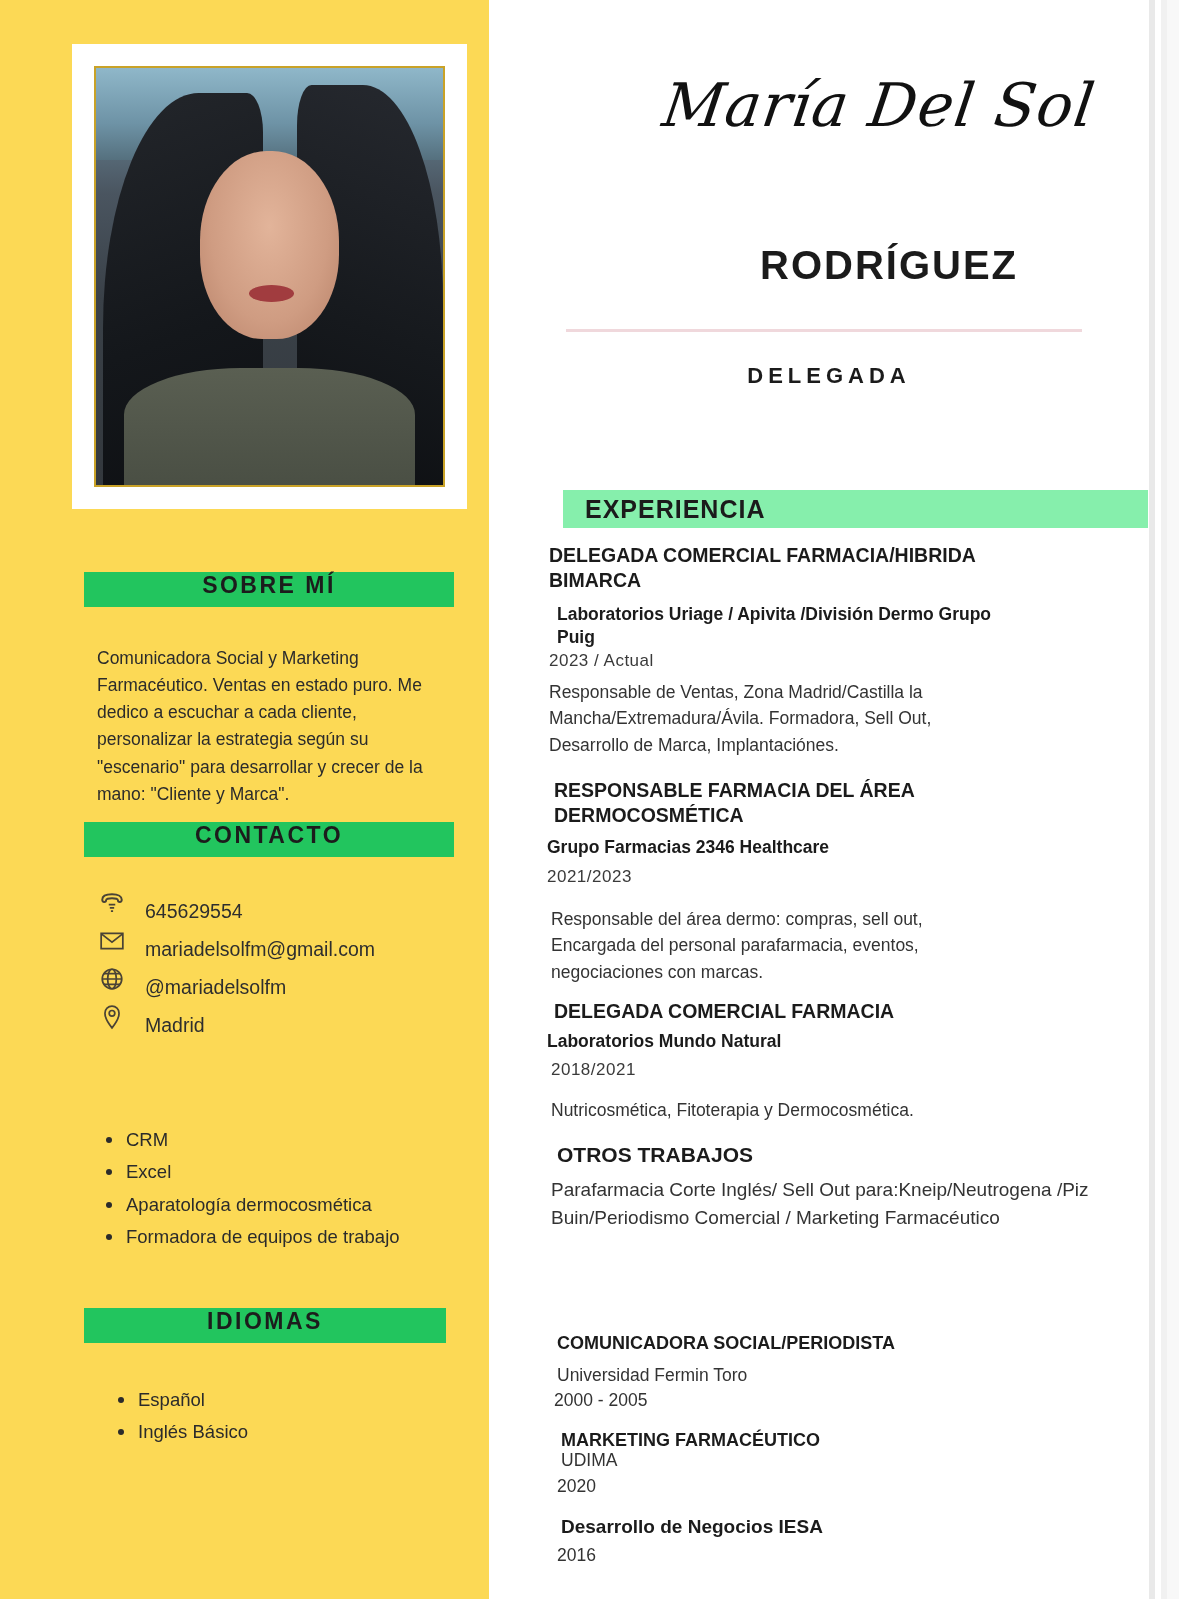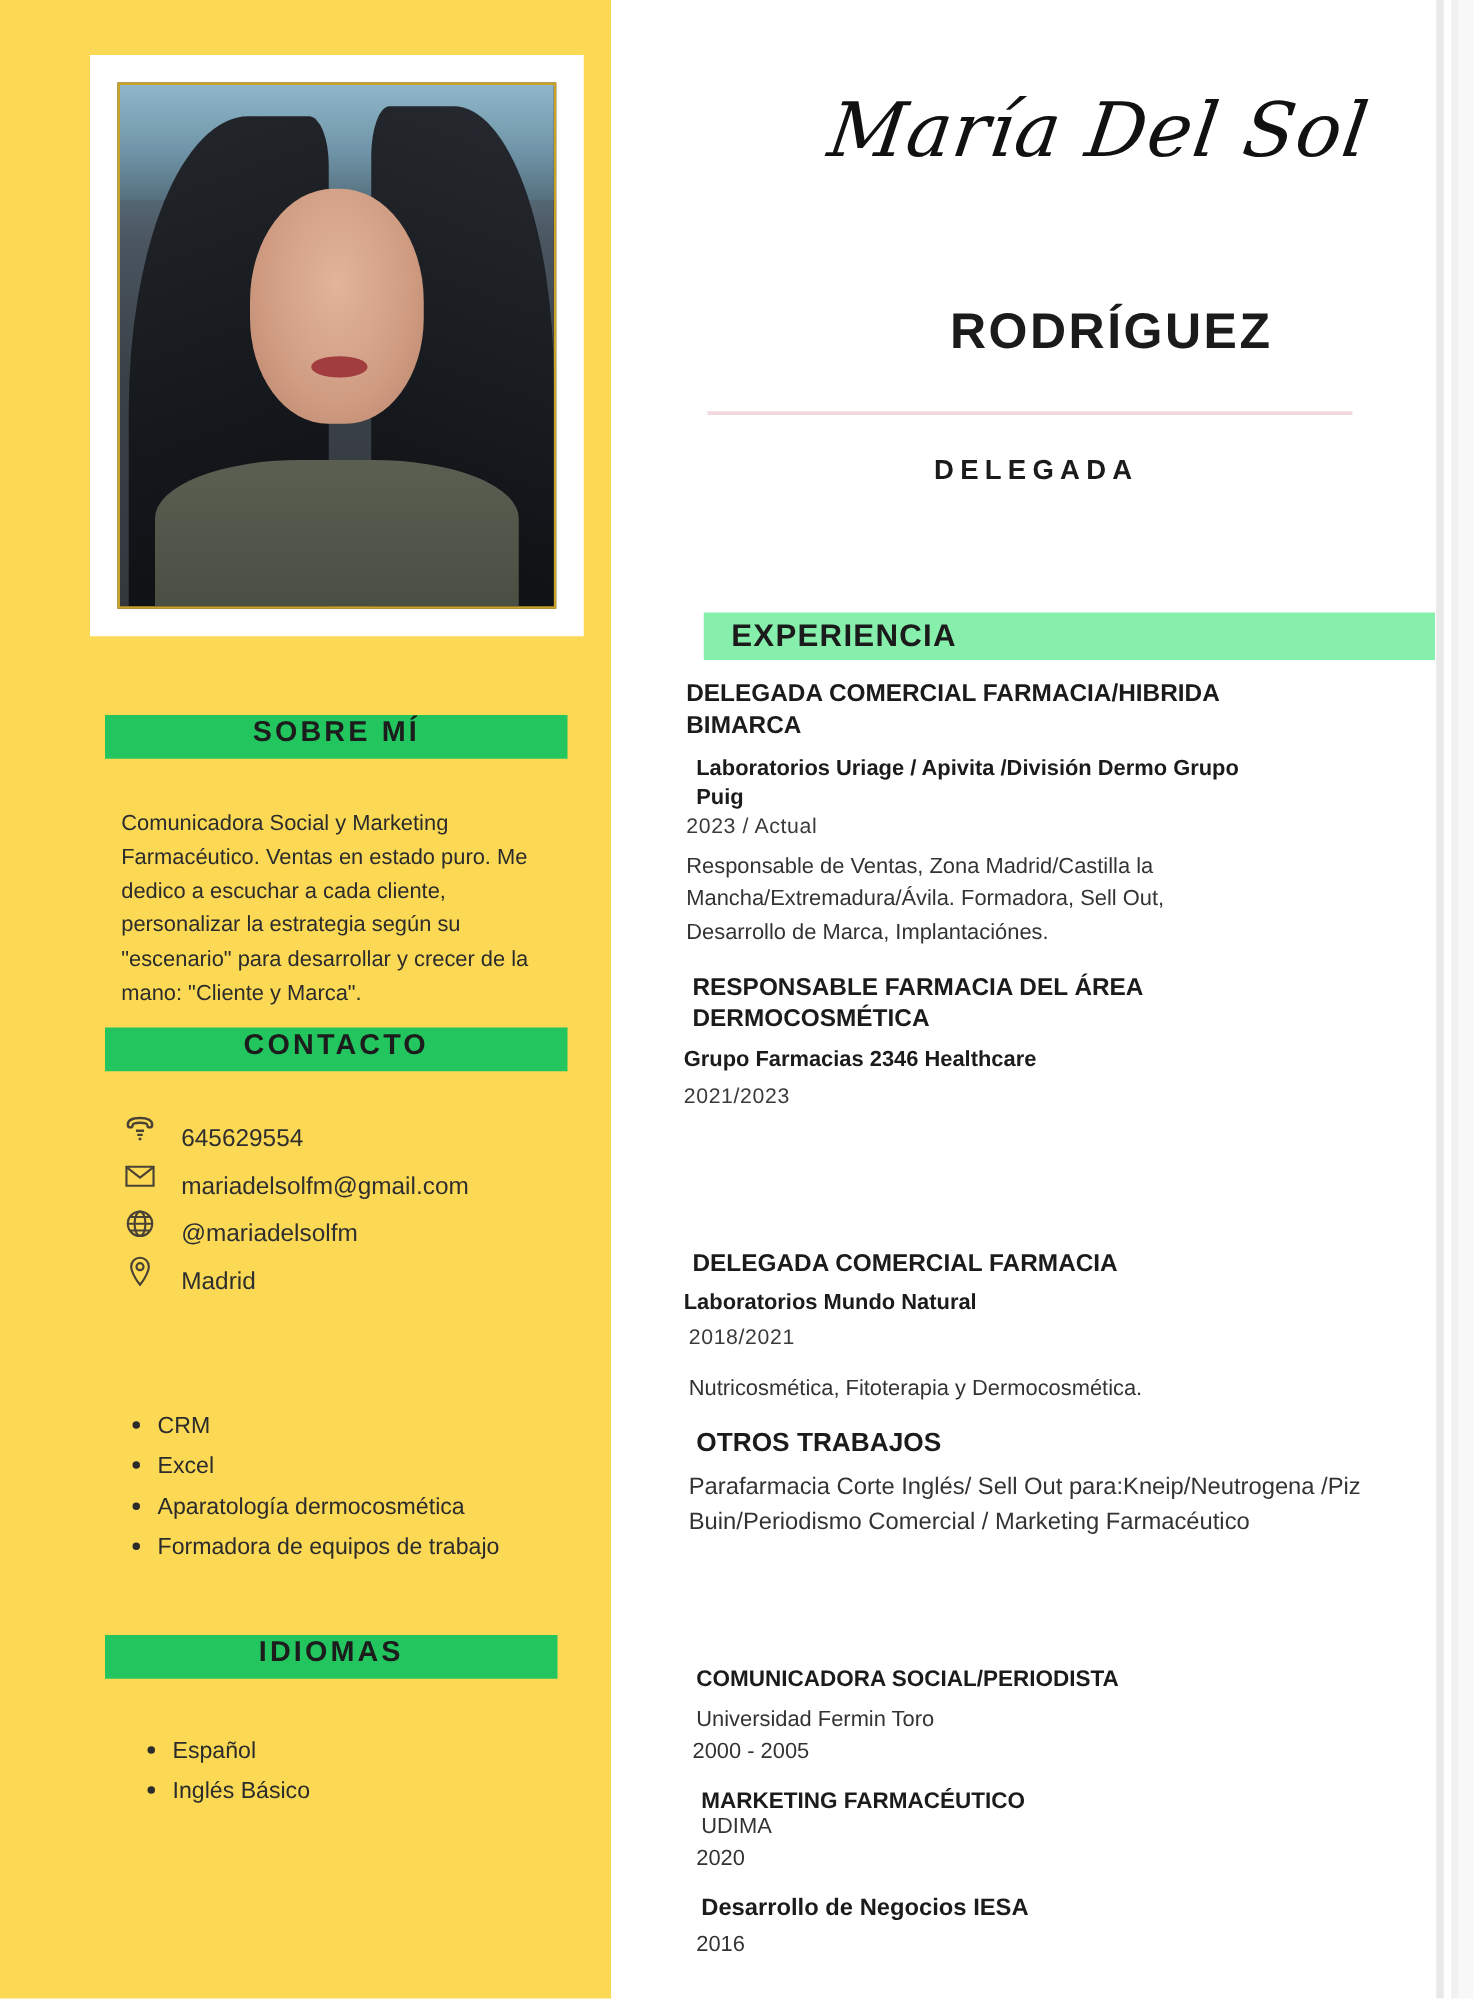--- a/index.html
+++ b/index.html
@@ -341,20 +341,21 @@
     </div>
 
     <div class="job-title" style="left:60px; top:543px; width:470px;">DELEGADA COMERCIAL FARMACIA/HIBRIDA BIMARCA</div>
     <div class="job-org" style="left:68px; top:603px; width:450px;">Laboratorios Uriage / Apivita /División Dermo Grupo Puig</div>
     <div class="job-date" style="left:60px; top:651px;">2023 / Actual</div>
     <div class="job-desc" style="left:60px; top:679px; width:460px;">Responsable de Ventas, Zona Madrid/Castilla la Mancha/Extremadura/Ávila. Formadora, Sell Out, Desarrollo de Marca, Implantaciónes.</div>
 
     <div class="job-title" style="left:65px; top:778px; width:460px;">RESPONSABLE FARMACIA DEL ÁREA DERMOCOSMÉTICA</div>
     <div class="job-org" style="left:58px; top:836px; width:460px;">Grupo Farmacias 2346 Healthcare</div>
     <div class="job-date" style="left:58px; top:867px;">2021/2023</div>
+    <div class="job-desc" style="left:62px; top:906px; width:450px;">Responsable del área dermo: compras, sell out, Encargada del personal parafarmacia, eventos, negociaciones con marcas.</div>
 
     <div class="job-title" style="left:65px; top:999px; width:470px;">DELEGADA COMERCIAL FARMACIA</div>
     <div class="job-org" style="left:58px; top:1030px; width:460px;">Laboratorios Mundo Natural</div>
     <div class="job-date" style="left:62px; top:1060px;">2018/2021</div>
     <div class="job-desc" style="left:62px; top:1097px; width:460px;">Nutricosmética,  Fitoterapia y Dermocosmética.</div>
 
     <div class="job-title" style="left:68px; top:1141px; width:460px; font-size:21px;">OTROS TRABAJOS</div>
     <div class="job-desc" style="left:62px; top:1176px; width:600px; font-size:19px; line-height:1.45;">Parafarmacia Corte Inglés/ Sell Out para:Kneip/Neutrogena /Piz Buin/Periodismo Comercial / Marketing Farmacéutico</div>
 
 

